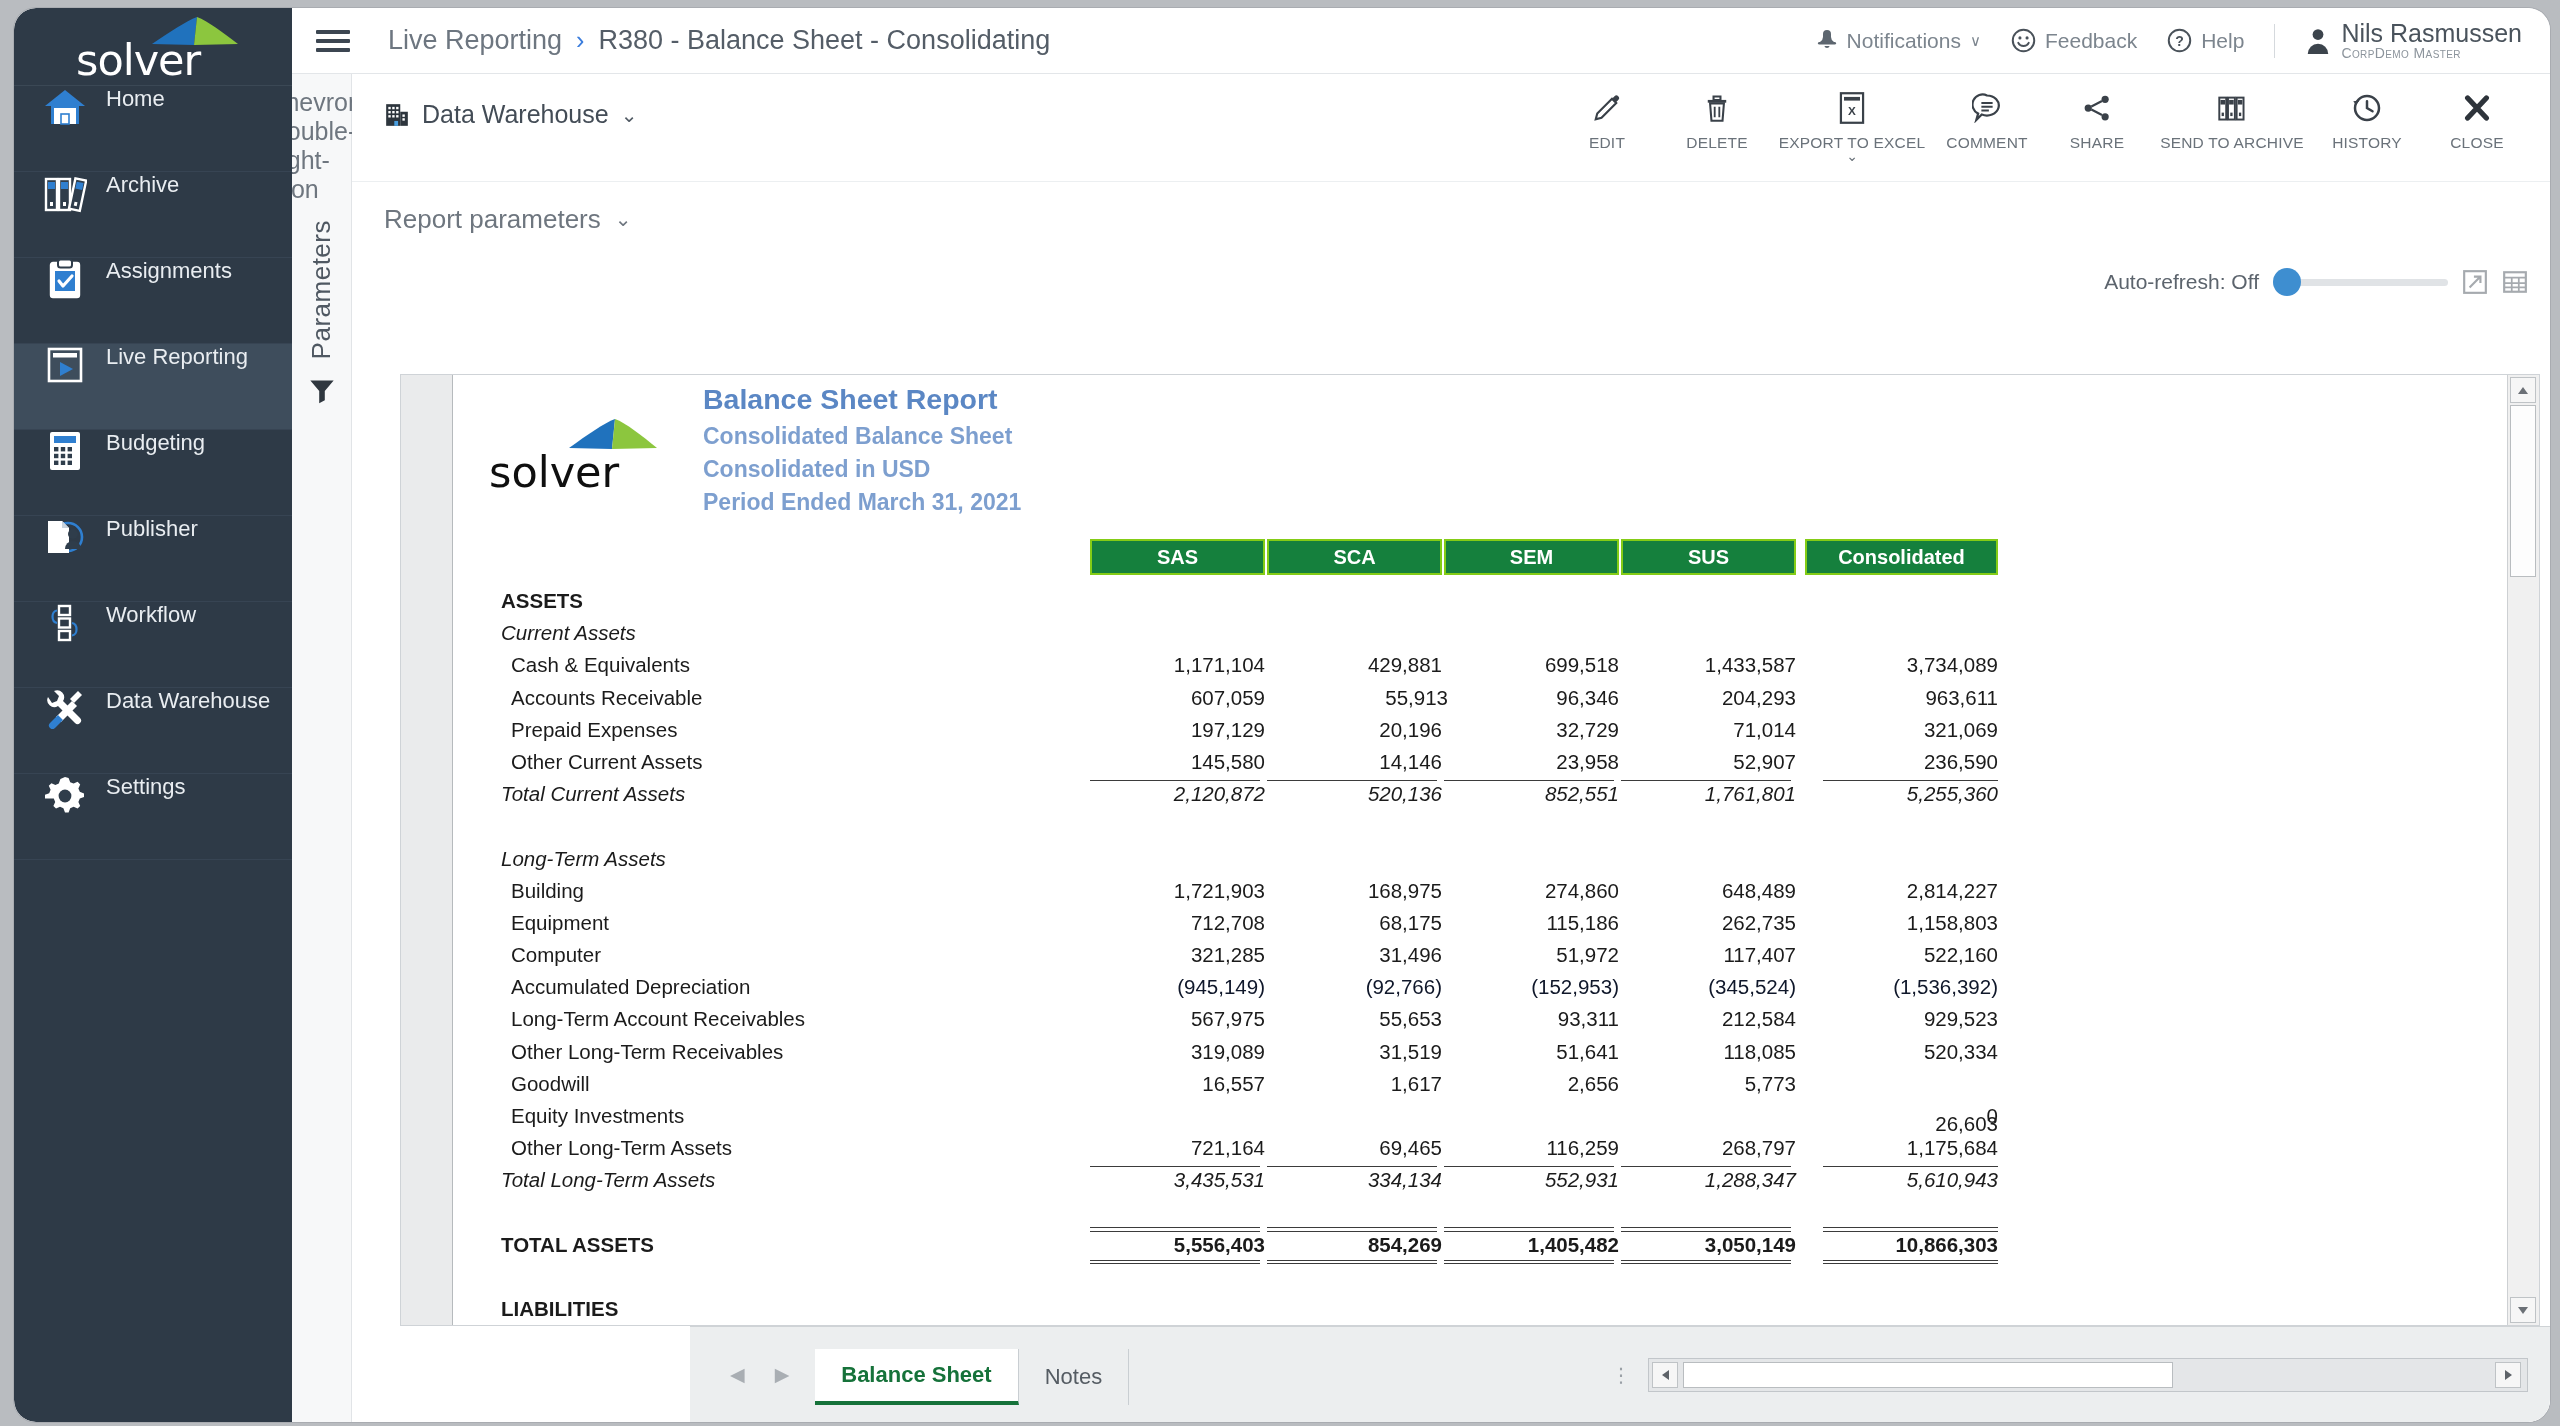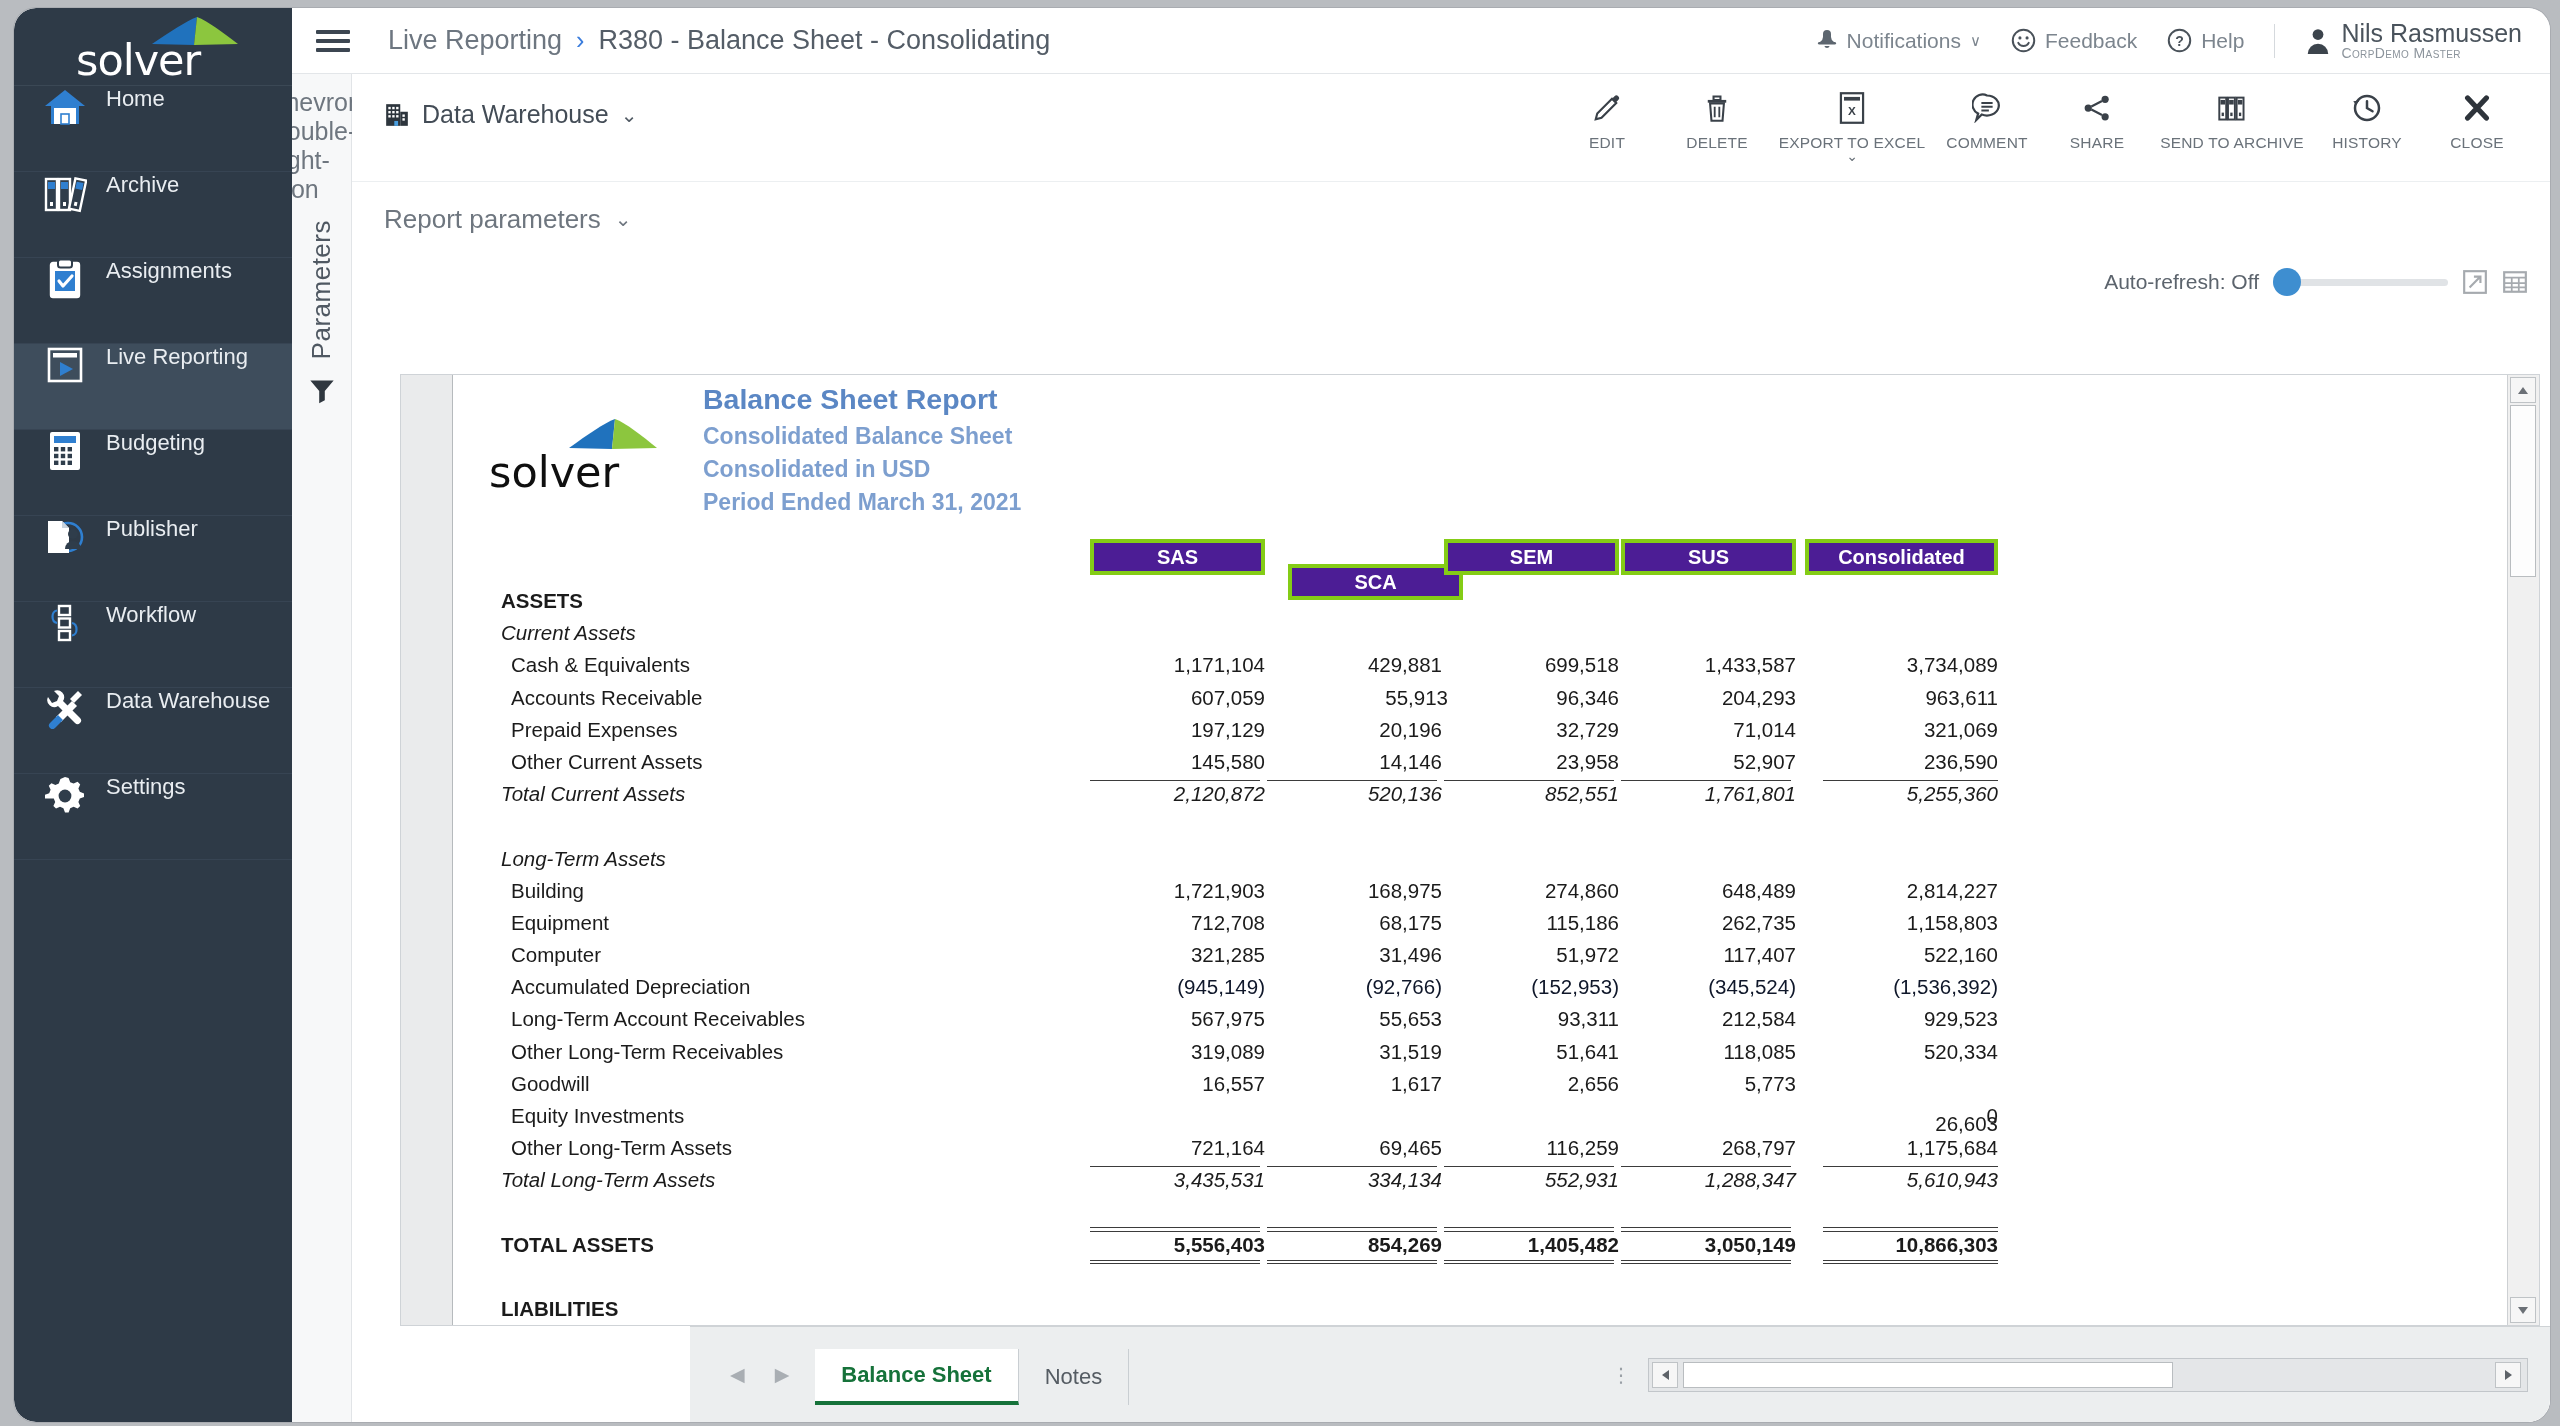--- a/index.html
+++ b/index.html
@@ -145,24 +145,24 @@
   .rh-logo { position:absolute; left: 36px; top: 42px; width: 176px; height: 80px; }
   .rh-logo-text { position:absolute; left: 0px; top: 30px; font-size:43px; color:#0f0f0f; font-family:"DejaVu Sans",sans-serif;}
   .rh-logo-mark { position:absolute; left: 78px; top: 0px; width:92px; height:34px; }
   .rh-titles { position:absolute; left: 250px; top: 8px; color:#6f96c8; }
   .rh-t1 { font-size: 28.5px; font-weight: bold; color:#5b87c4; margin-bottom: 7px; }
   .rh-t2, .rh-t3, .rh-t4 { font-size: 23px; font-weight: bold; color:#7d9fcf; margin-bottom: 6px; }
 
   
   .col-head { position:absolute; left:0; right:0; top: 164px; height: 36px; }
   .chip {
-    position:absolute; top:0; height:36px; background:#4c1d95;
+    position:absolute; top:0; height:36px; background:#15803d;
     color:#fff; font-size:20px; font-weight:bold;
     display:flex; align-items:center; justify-content:center;
-    border: 4px solid #84cc16;
+    border: 2px solid #84cc16;
   }
 
   
   .rows { position:absolute; left:0; right:0; top: 212px; }
   .row { position:relative; height: 32.2px; font-size: 20.5px; color:#1b1b1b; }
   .row .lbl { position:absolute; left: 48px; top: 2px; white-space:nowrap; }
   .row.ind2 .lbl { left: 58px; }
   .row.bold .lbl { font-weight: bold; }
   .row.ital .lbl { font-style: italic; }
   .row.ital .cell { font-style: italic; }
@@ -561,21 +561,21 @@
           <div class="rh-titles">
             <div class="rh-t1">Balance Sheet Report</div>
             <div class="rh-t2">Consolidated Balance Sheet</div>
             <div class="rh-t3">Consolidated in USD</div>
             <div class="rh-t4">Period Ended March 31, 2021</div>
           </div>
         </div>
 
         <div class="col-head" id="col-head">
             <div class="chip" style="left: 637px; width: 175px;">SAS</div>
-            <div class="chip" style="left: 835px; width: 175px; margin-top: 25px;">SCA</div>
+            <div class="chip" style="left: 814px; width: 175px;">SCA</div>
             <div class="chip" style="left: 991px; width: 175px;">SEM</div>
             <div class="chip" style="left: 1168px; width: 175px;">SUS</div>
             <div class="chip" style="left: 1352px; width: 193px;">Consolidated</div>
           </div>
 
         <div class="rows" id="report-rows">
             <div class="row bold">
               <span class="lbl">ASSETS</span>
             </div>
             <div class="row ital">

